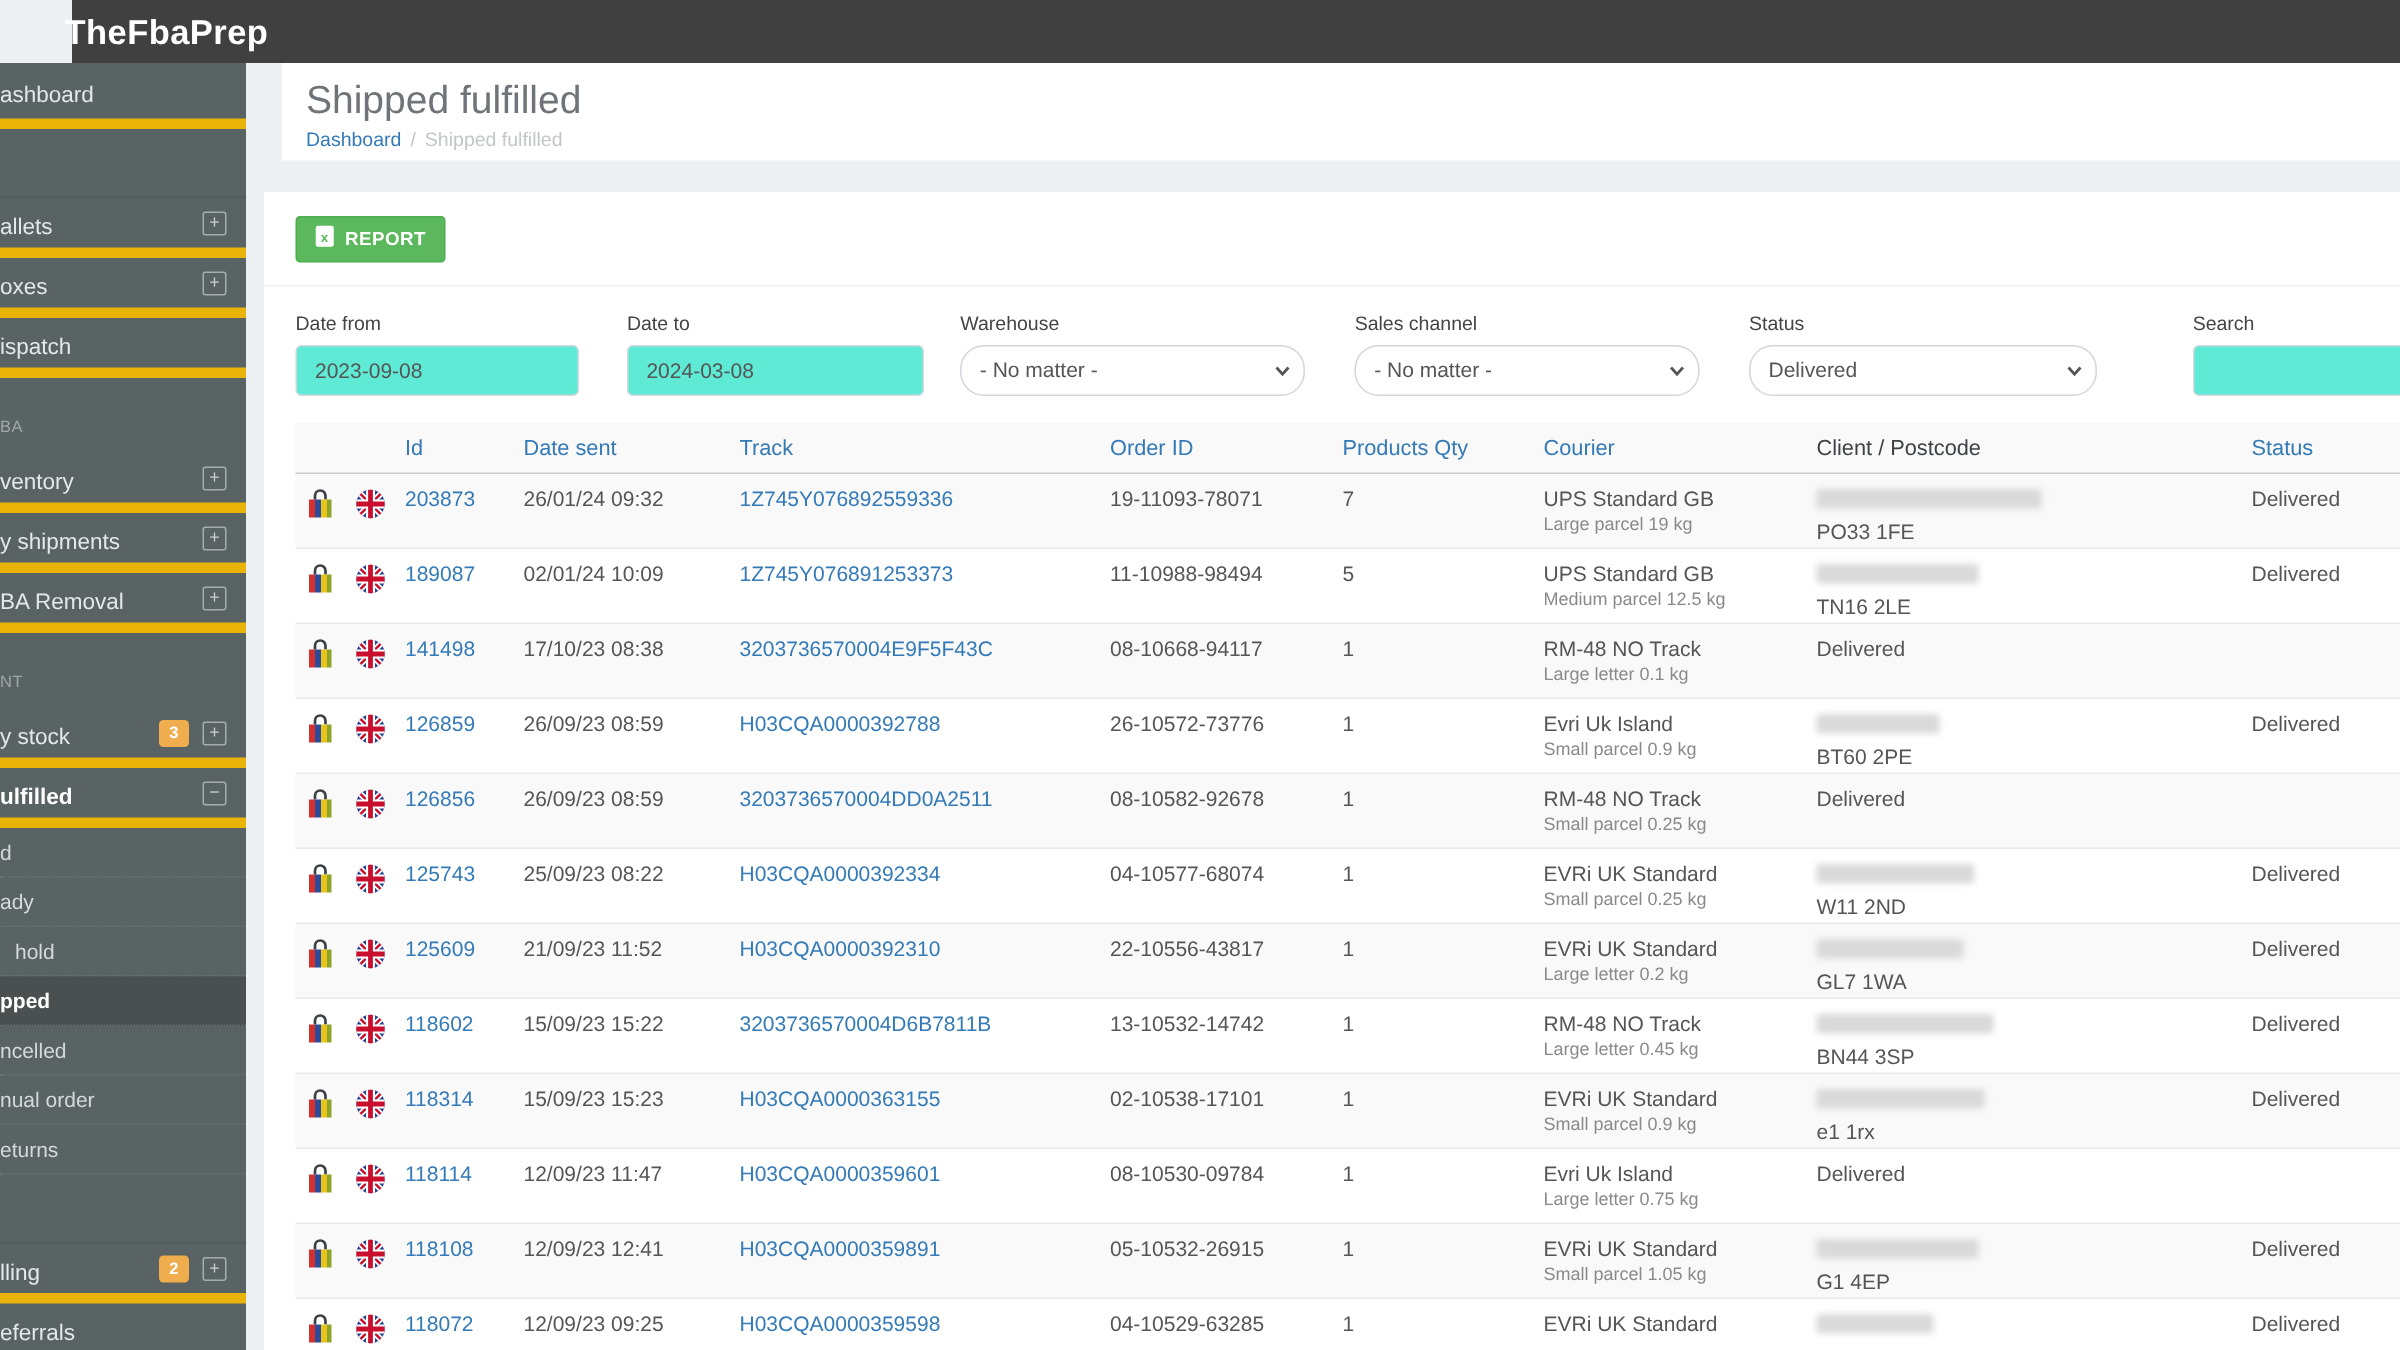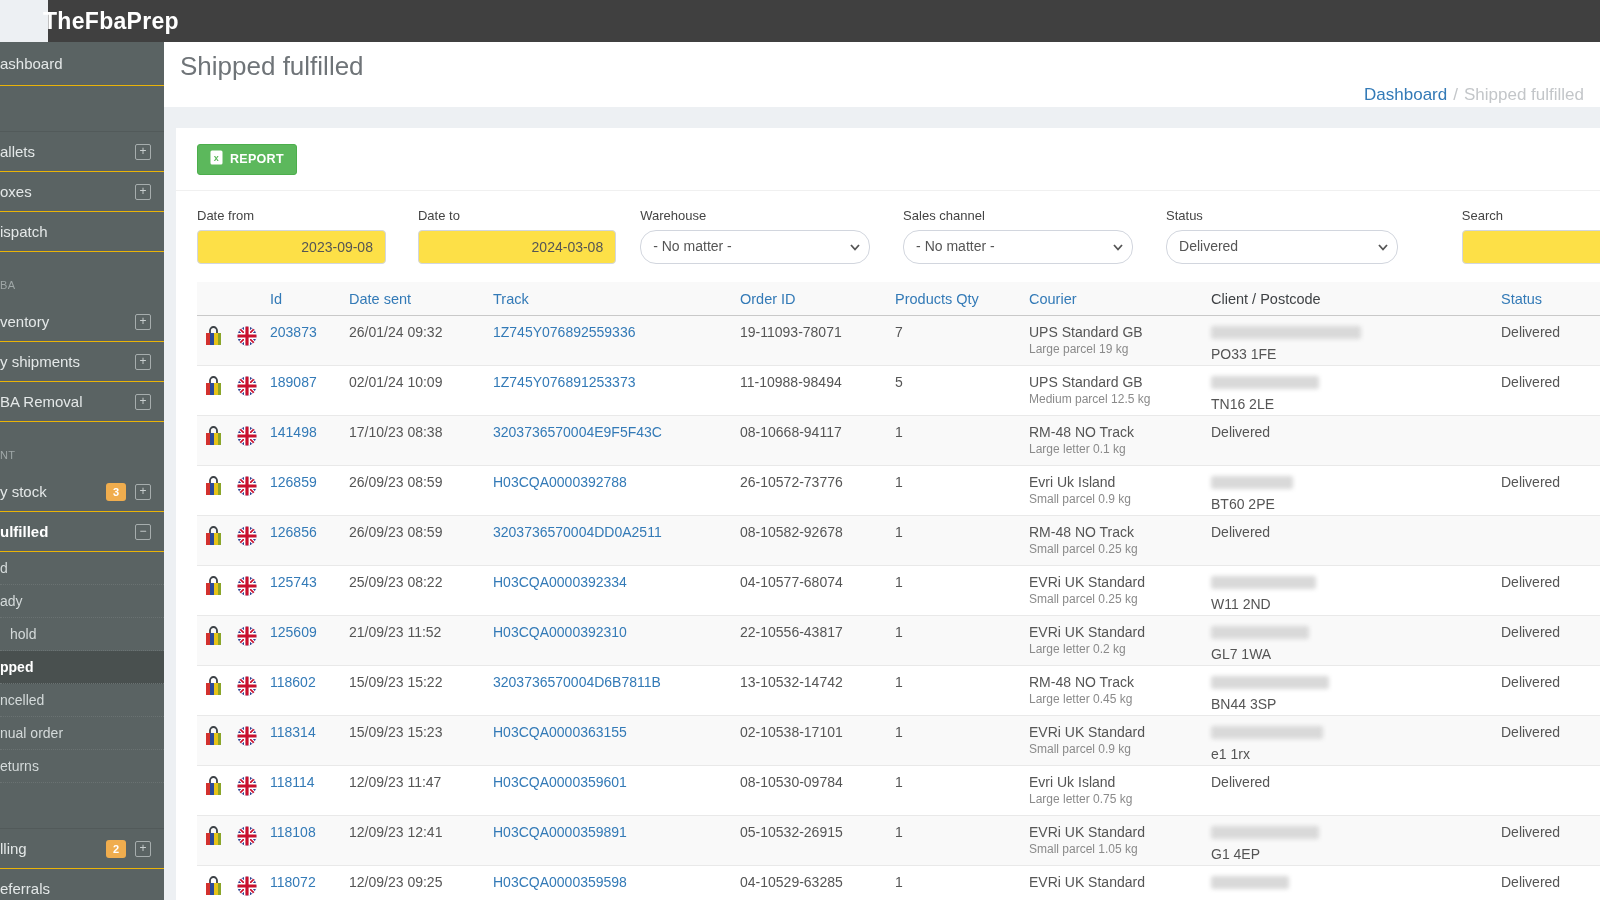--- a/index.html
+++ b/index.html
@@ -7,41 +7,41 @@
               font-family:"Liberation Sans","DejaVu Sans",sans-serif; }
 
   
   #topbar { position:absolute; left:0; top:0; width:1560px; height:42px; background:#404040; z-index:5;margin-left:48px; }
   #logo { position:absolute; left:-5px; top:8px; color:#fff; font-size:23px; font-weight:700; letter-spacing:.3px; white-space:nowrap; }
   #mail { position:absolute; left:1586px; top:9px; }
 
   
   #sidebar { position:absolute; left:0; top:42px; width:164px; height:858px; background:#5a6363; overflow:hidden; }
   .sb-item { position:relative; height:40px; line-height:40px; color:#e4e8e8; font-size:15px;
-             border-bottom:1px solid #eab308; cursor:pointer; white-space:nowrap; }
+             border-bottom:7px solid #eab308; cursor:pointer; white-space:nowrap; }
   .sb-item.first { height:44px; line-height:44px; }
   .sb-spacer { height:46px; border-bottom:1px solid #525a5a; }
   .sb-section { height:50px; color:#9fa7a7; font-size:11px; font-weight:400; letter-spacing:.4px;
                 padding-top:27px; white-space:nowrap; }
   .sb-sub { position:relative; height:33px; line-height:33px; color:#d4dada; font-size:14px;
             border-bottom:1px dotted #6a7272; cursor:pointer; white-space:nowrap; }
   .sb-sub.active { background:#49504f; color:#fff; font-weight:700; }
   .sb-item.open { color:#fff; font-weight:700; }
   .sb-sub.ind { padding-left:10px; }
   .expand-box { position:absolute; right:13px; top:50%; margin-top:-8px; width:16px; height:16px;
                 border:1px solid #a6adad; border-radius:2px; color:#c9cfcf; font-size:12px;
                 line-height:13px; text-align:center; font-weight:400; }
   .sb-badge { position:absolute; right:38px; top:50%; margin-top:-9px; background:#f0ad4e; color:#fff;
               font-size:11px; font-weight:700; line-height:18px; padding:0 7px; border-radius:3px; }
 
   
   #main { position:absolute; left:164px; top:42px; right:0; bottom:0; background:#edf0f3; overflow:hidden; }
-  #page-header { background:#fff; padding:9px 16px 10px; height:65px; }
+  #page-header { background:#fff; padding:9px 16px 10px; height:65px;margin-left:24px; }
   #page-title { font-size:26px; font-weight:400; color:#6f7478; }
-  #breadcrumb { margin-top:3px; font-size:17px;text-align:right; }
+  #breadcrumb { margin-top:3px; font-size:13px; }
   #breadcrumb a { color:#337ab7; text-decoration:none; cursor:pointer; }
   .crumb-sep { color:#c3c6c9; margin:0 6px; }
   .crumb-cur { color:#c3c6c9; }
 
   #card { margin:21px 0 0 12px; margin-right:-20px; background:#fff; height:812px;
           padding:16px 0 0 21px; overflow:hidden; }
 
   #report-btn { display:inline-flex; align-items:center; gap:7px; background:#5cb85c; border:1px solid #4cae4c;
                 border-radius:3px; color:#fff; font-size:12.5px; font-weight:700; letter-spacing:.3px;
                 padding:5px 12px 6px; cursor:pointer; }
@@ -50,22 +50,22 @@
   
   #filters { display:flex; }
   .filter { margin-right:32px; }
   .filter:nth-child(1){ width:203px; }
   .filter:nth-child(2){ width:213px; margin-right:24px; }
   .filter:nth-child(3){ width:247px; margin-right:33px; }
   .filter:nth-child(4){ width:247px; margin-right:33px; }
   .filter:nth-child(5){ width:249px; margin-right:64px; }
   .filter:nth-child(6){ width:170px; margin-right:0; }
   .f-label { font-size:13px; color:#444; margin-bottom:7px; }
-  .f-input { width:100%; height:34px; border:1px solid #d2d6de; border-radius:4px; background:#fde047;
-             font-size:14px; color:#555; padding:0 12px; font-family:inherit; outline:none;text-align:right; }
+  .f-input { width:100%; height:34px; border:1px solid #d2d6de; border-radius:4px; background:#5eead4;
+             font-size:14px; color:#555; padding:0 12px; font-family:inherit; outline:none; }
   .f-select { position:relative; width:100%; height:34px; border:1px solid #d2d6de; border-radius:16px;
               background:#fff; font-size:14px; color:#555; padding:7px 26px 0 12px; cursor:pointer; }
   .f-select .chev { position:absolute; right:9px; top:13px; }
 
   
   #table { margin-top:18px; width:1420px; }
   .t-grid { display:grid; grid-template-columns:32px 33px 79px 144px 247px 155px 134px 182px 290px 116px;
             padding-left:8px; }
   #t-head { height:34px; align-items:center; background:#f9f9f9; border-bottom:1px solid #c9c9c9; }
   #t-head .th { font-size:14.5px; font-weight:400; color:#337ab7; cursor:pointer; }

